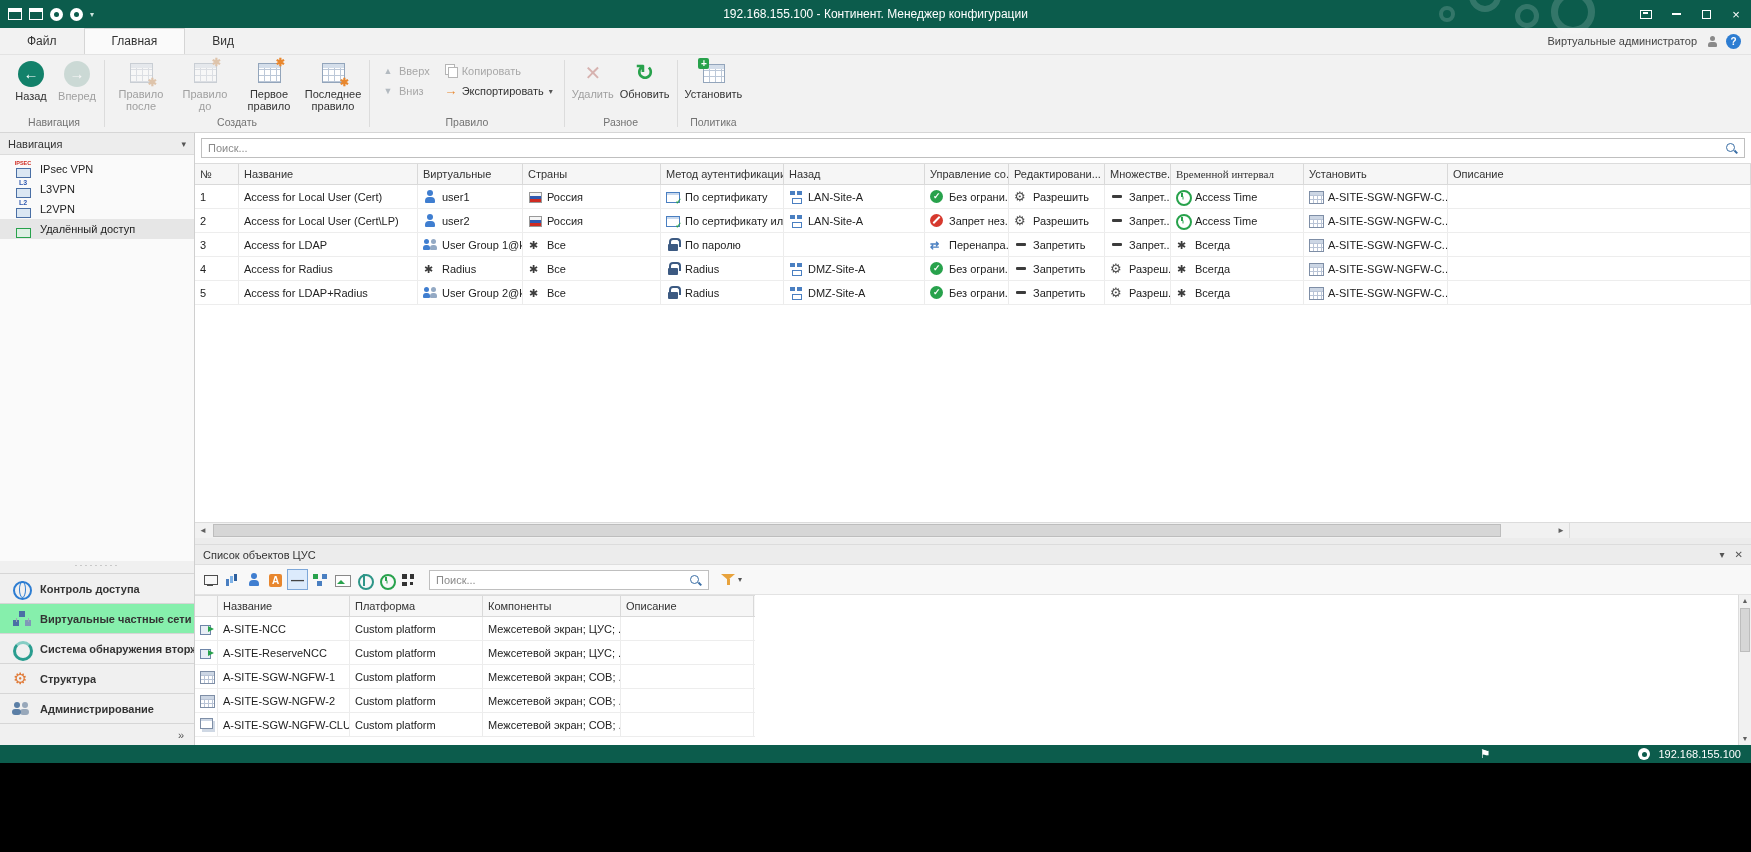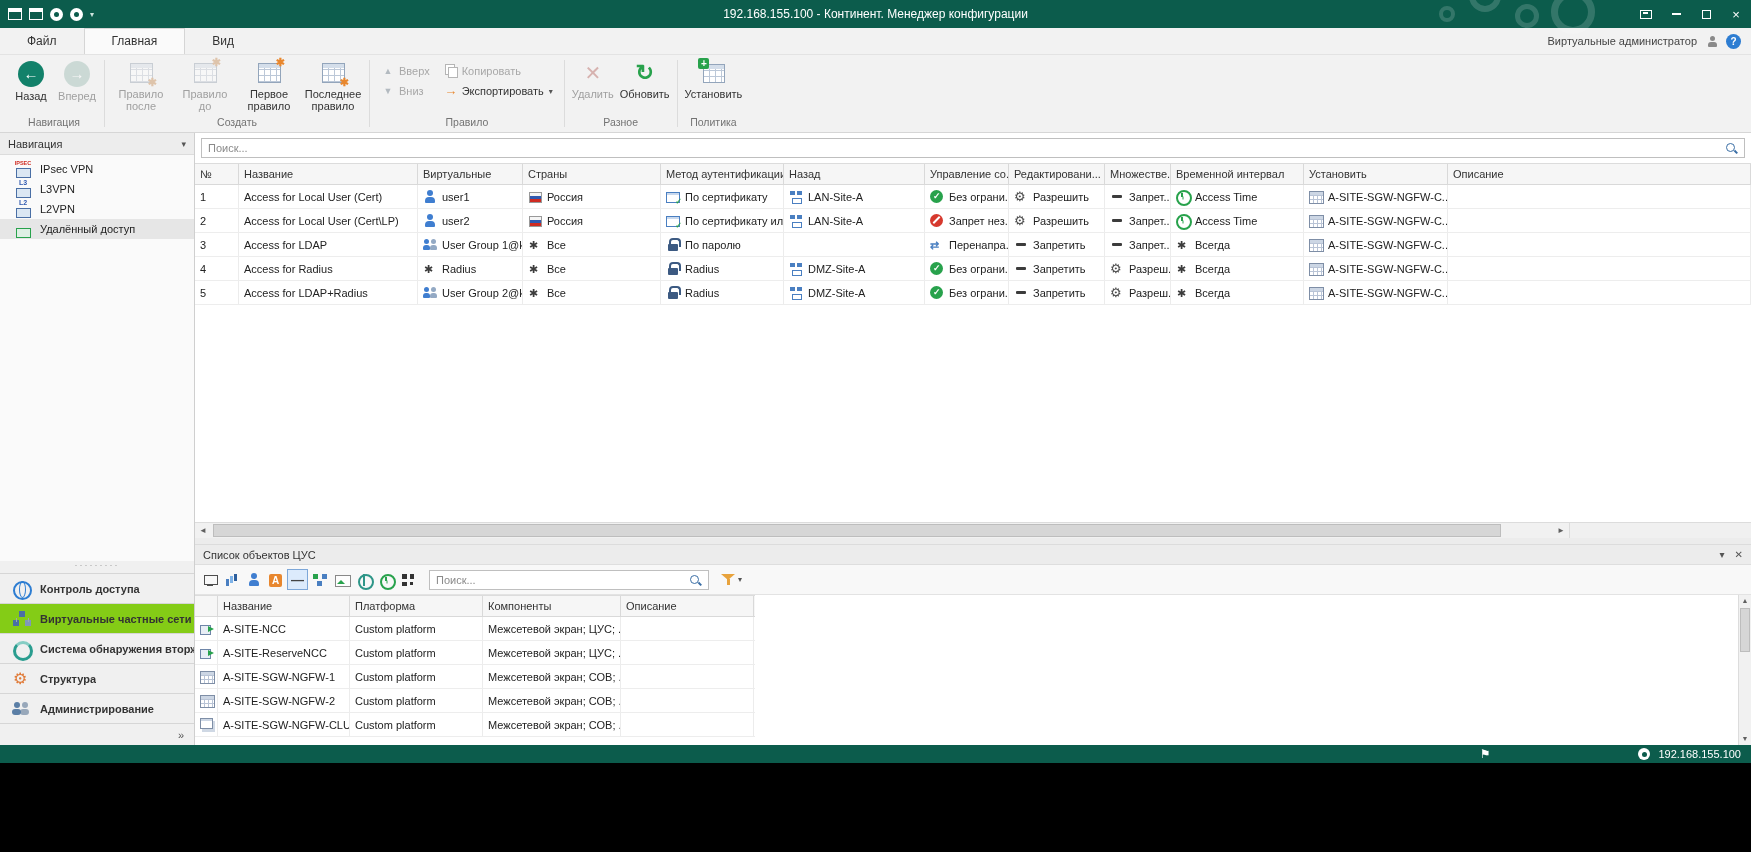--- a/index.html
+++ b/index.html
@@ -83,21 +83,21 @@
   .tree-item.selected{background:#e6e6e6;}
   .tico{width:22px;height:17px;position:relative;flex:none;margin-right:6px;}
   .tico b{position:absolute;left:0;right:0;top:-2px;font-size:6px;font-weight:bold;text-align:center;line-height:8px;}
   .tico.ipsec b{color:#cf2b22;font-size:5.5px;}
   .tico.l3 b,.tico.l2 b{color:#2f59b0;font-size:7px;}
   .tico::after{content:"";position:absolute;left:4px;bottom:0;width:13px;height:8px;border:1px solid #4a6fa5;background:#dbe7f3;}
   .tico.remote::after{border-color:#28a24c;background:#def0e4;}
   .sb-flex{flex:1;}
   .sb-grip{height:12px;text-align:center;color:#9a9a9a;font-size:9px;letter-spacing:2px;line-height:8px;background:#f0f0f0;}
   .nav-item{height:30px;display:flex;align-items:center;border-top:1px solid #d6d6d6;background:#f0f0f0;cursor:default;}
-  .nav-item.selected{background:#84cc16;}
+  .nav-item.selected{background:#86efac;}
   .nav-item .nlabel{font-weight:bold;color:#333;white-space:nowrap;overflow:hidden;}
   .nico{width:20px;height:18px;position:relative;flex:none;margin:0 8px 0 12px;}
   .nico::before,.nico::after{content:"";position:absolute;}
   .nico.globe::before{left:1px;top:1px;width:15px;height:15px;border:2px solid #2d7dd2;border-radius:50%;}
   .nico.globe::after{left:7px;top:1px;width:5px;height:15px;border:1.5px solid #2d7dd2;border-radius:50%;}
   .nico.vpn::before{left:7px;top:1px;width:6px;height:6px;background:#4a6fa5;box-shadow:-6px 9px 0 #4a6fa5,6px 9px 0 #7f98b8;}
   .nico.vpn::after{left:4px;top:8px;width:11px;height:4px;border-left:1.5px solid #9aa7b5;border-right:1.5px solid #9aa7b5;}
   .nico.ids::before{left:1px;top:1px;width:14px;height:14px;border:3px solid #2a9d8f;border-top-color:#86cdc4;border-radius:50%;}
   .nico.structure::before{content:"⚙";font-size:16px;line-height:18px;color:#e07b39;left:1px;top:0;}
   .nico.admin::before{left:2px;top:2px;width:6px;height:6px;border-radius:50%;background:#5b7fa6;box-shadow:8px 0 0 #98a8ba;}
@@ -414,21 +414,21 @@
             <div class="trow thead">
               <div class="cell" style="width: 44px;">№</div>
               <div class="cell" style="width: 179px;">Название</div>
               <div class="cell" style="width: 105px;">Виртуальные</div>
               <div class="cell" style="width: 138px;">Страны</div>
               <div class="cell" style="width: 123px;">Метод аутентификации</div>
               <div class="cell" style="width: 141px;">Назад</div>
               <div class="cell" style="width: 84px;">Управление со...</div>
               <div class="cell" style="width: 96px;">Редактировани...</div>
               <div class="cell" style="width: 66px;">Множестве...</div>
-              <div class="cell" style="width: 133px;">Временной интервал</div>
+              <div class="cell" style="width: 133px; font-family: Liberation Serif, serif;">Временной интервал</div>
               <div class="cell" style="width: 144px;">Установить</div>
               <div class="cell" style="flex: 1 1 0%;">Описание</div>
             </div>
             <div class="trow">
               <div class="cell" style="width: 44px;">
                 <span>1</span>
               </div>
               <div class="cell" style="width: 179px;">
                 <span>Access for Local User (Cert)</span>
               </div>

